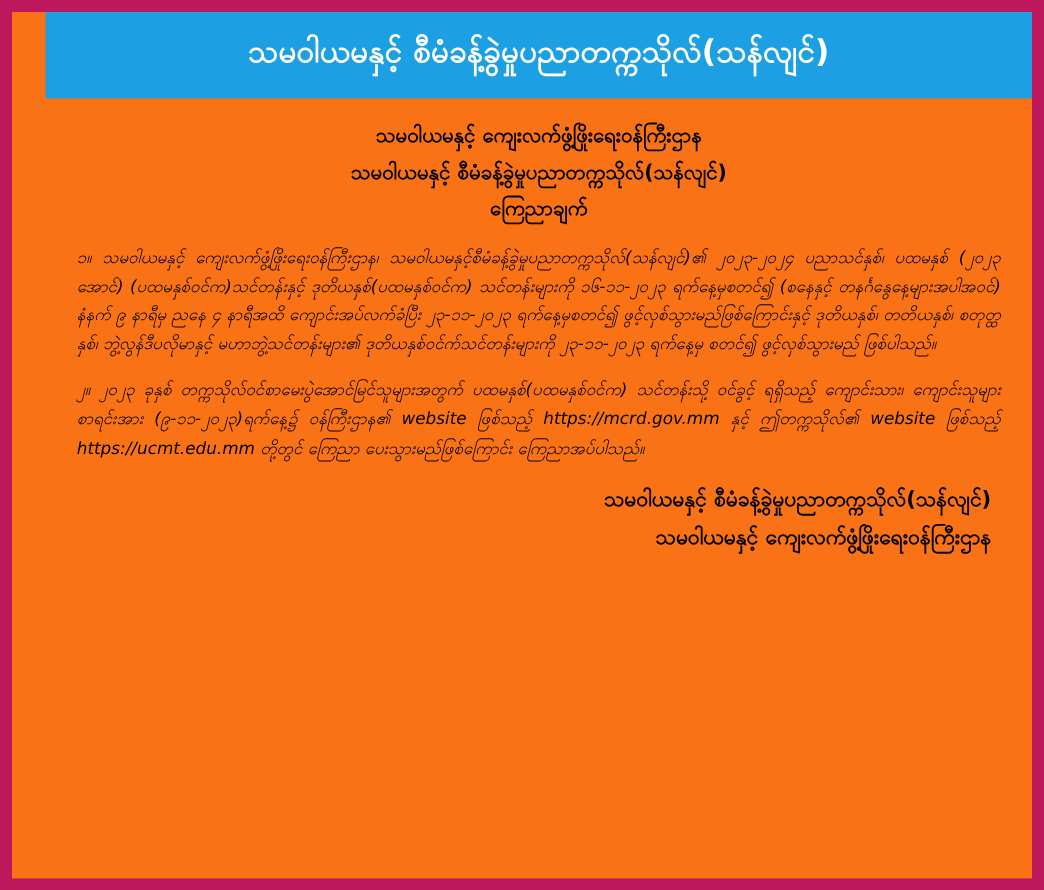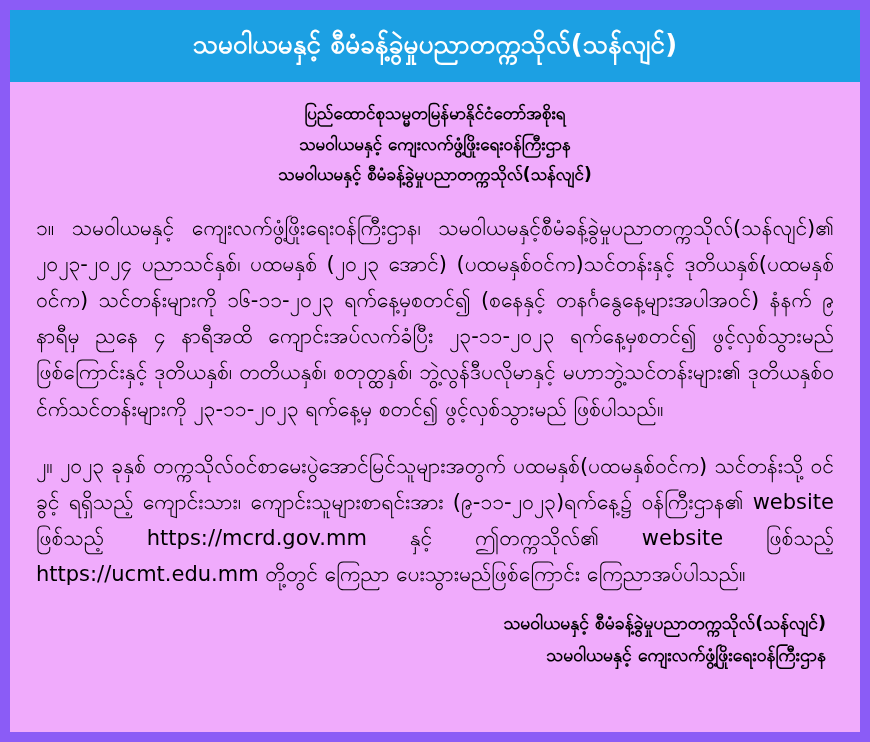--- a/index.html
+++ b/index.html
@@ -10,23 +10,24 @@
     width: 870px;
     height: 742px;
     background: #ffffff;
     font-family: "DejaVu Sans", "Liberation Sans", sans-serif;
   }
   .page {
     position: relative;
     width: 870px;
     height: 742px;
     box-sizing: border-box;
-    border: 10px solid #8b5cf6;
-    background: #f0abfc;
+    border: 10px solid #be185d;
+    background: #f97316;
     overflow: hidden;
+    padding-left: 28px;
   }
   .banner {
     background: #1CA0E3;
     color: #ffffff;
     text-align: center;
     padding: 14px 20px 18px 20px;
     box-sizing: border-box;
   }
   .banner-line {
     font-size: 26px;
@@ -43,24 +44,25 @@
     font-size: 17px;
     line-height: 1.78;
     color: #000000;
     font-weight: bold;
   }
   .center-block div {
     white-space: nowrap;
   }
   .body-block {
     margin-top: 12px;
-    font-size: 21px;
+    font-size: 14px;
     line-height: 1.72;
     color: #000000;
     text-align: justify;
+    font-style: italic;
   }
   .para {
     margin-bottom: 4px;
     text-indent: 0;
   }
   .sign-block {
     margin-top: 16px;
     text-align: right;
     font-size: 17.5px;
     line-height: 1.8;
@@ -77,23 +79,23 @@
 
 <div class="page">
 
   <div class="banner">
     <div class="banner-line">သမဝါယမနှင့် စီမံခန့်ခွဲမှုပညာတက္ကသိုလ်(သန်လျင်)</div>
   </div>
 
   <div class="content">
 
     <div class="center-block">
-      <div>ပြည်ထောင်စုသမ္မတမြန်မာနိုင်ငံတော်အစိုးရ</div>
       <div>သမဝါယမနှင့် ကျေးလက်ဖွံ့ဖြိုးရေးဝန်ကြီးဌာန</div>
       <div>သမဝါယမနှင့် စီမံခန့်ခွဲမှုပညာတက္ကသိုလ်(သန်လျင်)</div>
+      <div>ကြေညာချက်</div>
     </div>
 
     <div class="body-block">
       <p class="para">၁။   သမဝါယမနှင့် ကျေးလက်ဖွံ့ဖြိုးရေးဝန်ကြီးဌာန၊ သမဝါယမနှင့်စီမံခန့်ခွဲမှုပညာတက္ကသိုလ်(သန်လျင်)၏ ၂၀၂၃-၂၀၂၄ ပညာသင်နှစ်၊ ပထမနှစ် (၂၀၂၃ အောင်) (ပထမနှစ်ဝင်က)သင်တန်းနှင့် ဒုတိယနှစ်(ပထမနှစ်ဝင်က) သင်တန်းများကို ၁၆-၁၁-၂၀၂၃ ရက်နေ့မှစတင်၍ (စနေနှင့် တနင်္ဂနွေနေ့များအပါအဝင်) နံနက် ၉ နာရီမှ ညနေ ၄ နာရီအထိ ကျောင်းအပ်လက်ခံပြီး ၂၃-၁၁-၂၀၂၃ ရက်နေ့မှစတင်၍ ဖွင့်လှစ်သွားမည်ဖြစ်ကြောင်းနှင့် ဒုတိယနှစ်၊ တတိယနှစ်၊ စတုတ္ထနှစ်၊ ဘွဲ့လွန်ဒီပလိုမာနှင့်  မဟာဘွဲ့သင်တန်းများ၏ ဒုတိယနှစ်ဝင်က်သင်တန်းများကို ၂၃-၁၁-၂၀၂၃ ရက်နေ့မှ စတင်၍ ဖွင့်လှစ်သွားမည် ဖြစ်ပါသည်။</p>
       <p class="para">၂။   ၂၀၂၃ ခုနှစ် တက္ကသိုလ်ဝင်စာမေးပွဲအောင်မြင်သူများအတွက် ပထမနှစ်(ပထမနှစ်ဝင်က) သင်တန်းသို့ ဝင်ခွင့် ရရှိသည့် ကျောင်းသား၊ ကျောင်းသူများစာရင်းအား (၉-၁၁-၂၀၂၃)ရက်နေ့၌ ဝန်ကြီးဌာန၏ website ဖြစ်သည့် https://mcrd.gov.mm နှင့် ဤတက္ကသိုလ်၏ website ဖြစ်သည့် https://ucmt.edu.mm တို့တွင် ကြေညာ ပေးသွားမည်ဖြစ်ကြောင်း ကြေညာအပ်ပါသည်။</p>
     </div>
 
     <div class="sign-block">
       <div>သမဝါယမနှင့် စီမံခန့်ခွဲမှုပညာတက္ကသိုလ်(သန်လျင်)</div>
       <div>သမဝါယမနှင့် ကျေးလက်ဖွံ့ဖြိုးရေးဝန်ကြီးဌာန</div>

